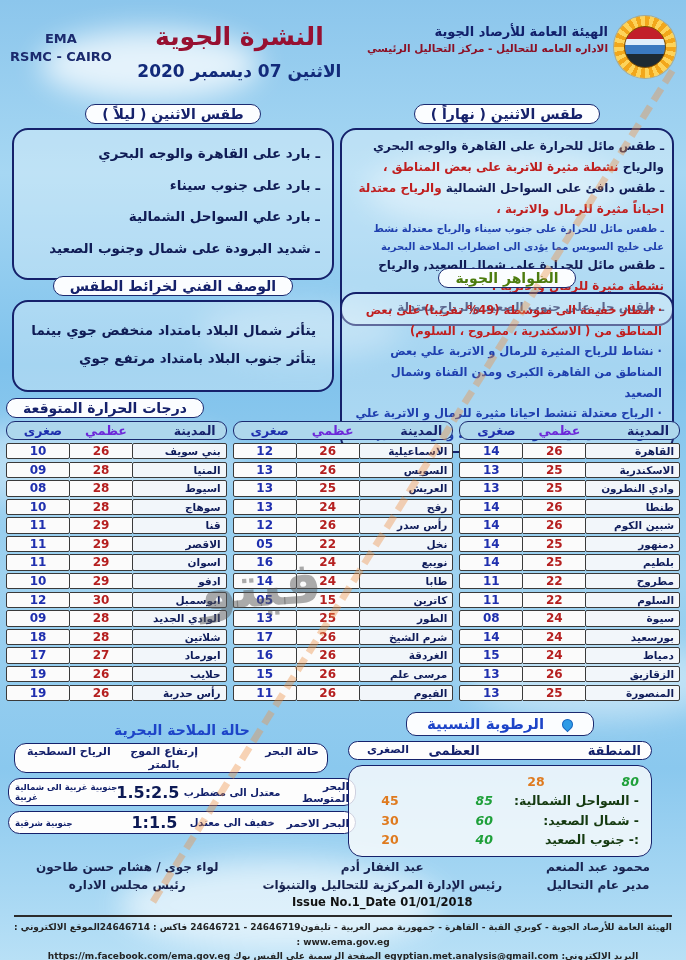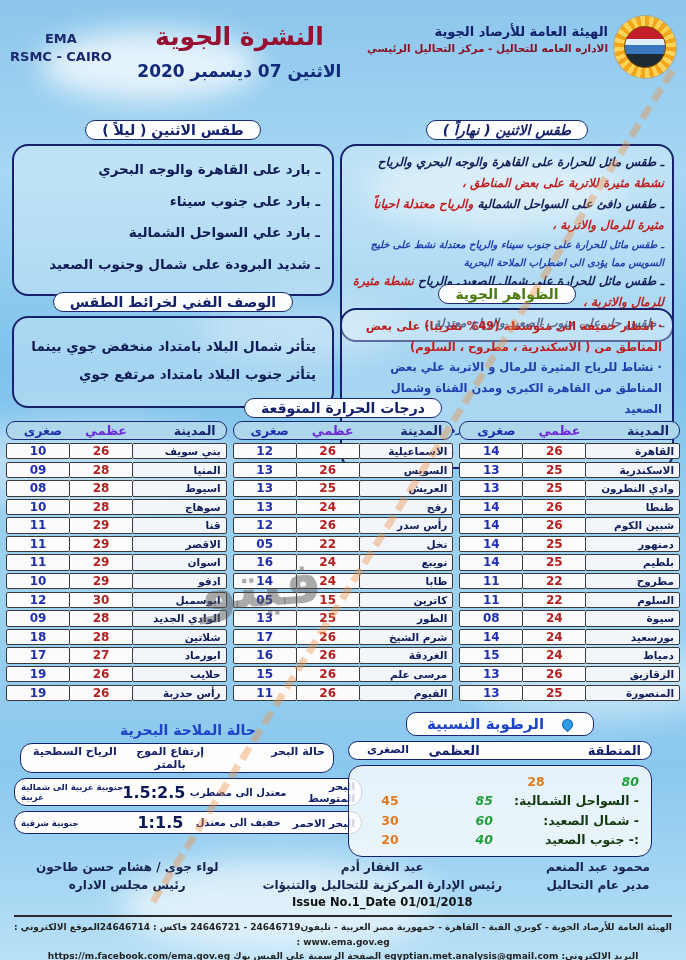--- a/index.html
+++ b/index.html
@@ -30,63 +30,63 @@
   .center-head{text-align:center;padding-top:6px;}
   .bulletin-title{color:#971031;font-size:25px;letter-spacing:1px;}
   .bulletin-date{color:#122a7a;font-size:17px;margin-top:10px;}
   .ema{color:#1b2a6e;font-size:13px;text-align:center;padding-top:14px;line-height:1.35;}
 
   
   .pill{display:inline-block;background:#fbfdff;border:1.6px solid #1b2a70;border-radius:10px;
     padding:1px 16px;font-size:14px;color:#15216b;}
   .pill.maroon{color:#4d7c0f;}
   .sec-box{background:rgba(240,248,253,.34);border:2px solid #15216b;border-radius:16px;}
-  .sec-title-wrap{text-align:center;margin-bottom:4px;margin-top:16px;}
+  .sec-title-wrap{text-align:center;margin-bottom:4px;}
 
   
   .night{position:absolute;top:104px;left:12px;width:322px;}
-  .day{position:absolute;top:104px;right:12px;width:334px;font-style:italic;}
+  .day{position:absolute;top:104px;right:12px;width:334px;}
   .night .sec-box{padding:8px 12px;min-height:152px;}
   .day .sec-box{padding:6px 8px;min-height:158px;}
   .wline{color:#101c55;font-size:13.5px;line-height:1.9;}
   .day .wline{font-size:12px;line-height:1.75;}
   .day .wline.sm{font-size:10px;color:#1f3fae;}
   .seg-b{color:#c01f1f;}
   .night .wline{line-height:2.35;}
 
   
   .mapdesc{position:absolute;top:276px;left:12px;width:322px;}
   .mapdesc .sec-box{padding:14px 16px;min-height:92px;}
   .mapdesc .wline{font-size:13.5px;line-height:2.1;}
   .phenomena{position:absolute;top:268px;right:12px;width:334px;}
   .phenomena .sec-box{padding:6px 10px;min-height:102px;}
   .phenomena .wline{font-size:11.5px;line-height:1.8;}
   .wline.c-red{color:#c01f1f;}
   .wline.c-blue{color:#1f3fae;}
 
   
   .temps{position:absolute;top:398px;left:6px;right:6px;}
-  .temps-title-wrap{text-align:center;margin-bottom:3px;}
+  .temps-title-wrap{text-align:left;margin-bottom:3px;}
   .tgroups{display:flex;gap:6px;justify-content:space-between;}
   .tgroup{flex:1;}
   .thead{display:flex;background:#aed7ec;border:1.5px solid #1b2a70;border-radius:9px;
     padding:1px 4px;margin-bottom:3px;font-size:12.5px;}
   .th-city{flex:1;color:#15216b;text-align:right;padding-right:6px;}
   .th-max{width:62px;text-align:center;color:#6d28d9;}
   .th-min{width:64px;text-align:center;color:#1f2fae;}
   .trow{display:flex;margin-bottom:2.2px;height:16.4px;}
   .tc-city{flex:1;background:#f2f6fa;border:1px solid #3a3a3a;border-radius:2px;color:#0f1c5a;
     font-size:10.5px;text-align:right;padding:0 5px;line-height:14px;overflow:hidden;white-space:nowrap;}
   .tc-max{width:62px;background:#fbfbfb;border:1px solid #3a3a3a;border-left:none;border-right:none;
     color:#b52020;font-size:12px;text-align:center;line-height:14px;}
   .tc-min{width:64px;background:#fbfbfb;border:1px solid #3a3a3a;color:#1f2fae;font-size:12px;
     text-align:center;line-height:14px;border-radius:2px;}
 
   
-  .marine{position:absolute;top:722px;left:14px;width:348px;}
+  .marine{position:absolute;top:722px;left:8px;width:348px;}
   .marine-title{text-align:center;color:#1d44c8;font-size:14px;margin-bottom:5px;}
   .m-head{display:flex;background:#fdfdfd;border:1.4px solid #15216b;border-radius:12px;
     padding:1px 8px;margin:0 28px 5px 6px;font-size:11px;color:#15216b;}
   .mh-state{flex:1.2;text-align:right;}
   .mh-wave{flex:1.1;text-align:center;}
   .mh-wind{flex:1;text-align:left;padding-left:4px;}
   .m-row{display:flex;background:#fdfdfd;border:1.4px solid #15216b;border-radius:12px;
     padding:1px 6px;margin-bottom:5px;font-size:10px;color:#12206b;align-items:center;}
   .mr-sea{width:64px;text-align:right;font-size:10.5px;}
   .mr-state{flex:1.2;text-align:center;}

